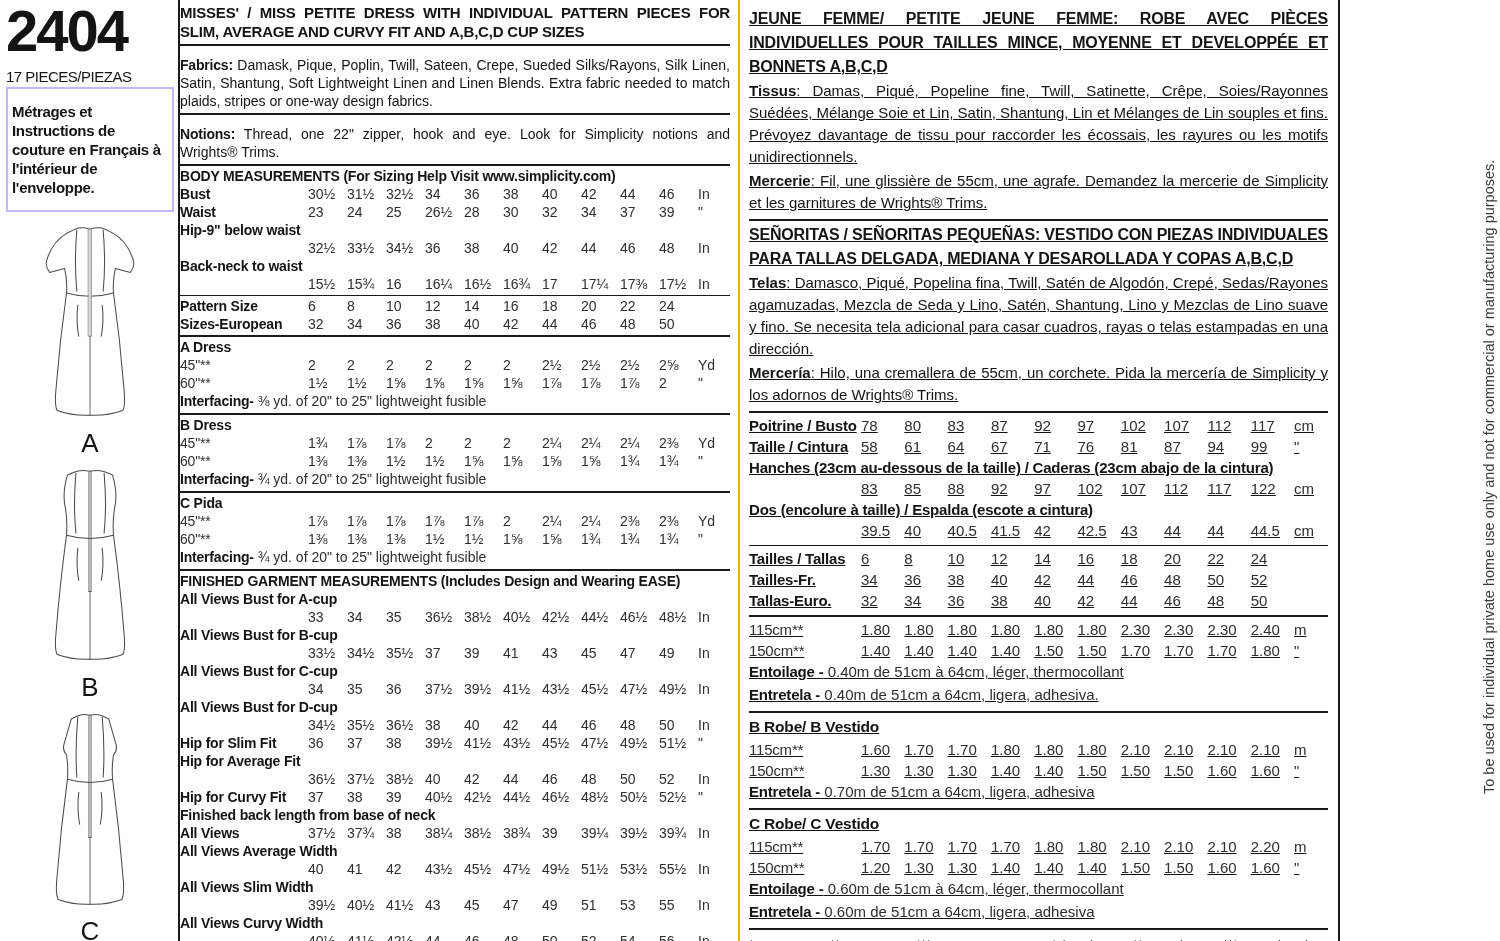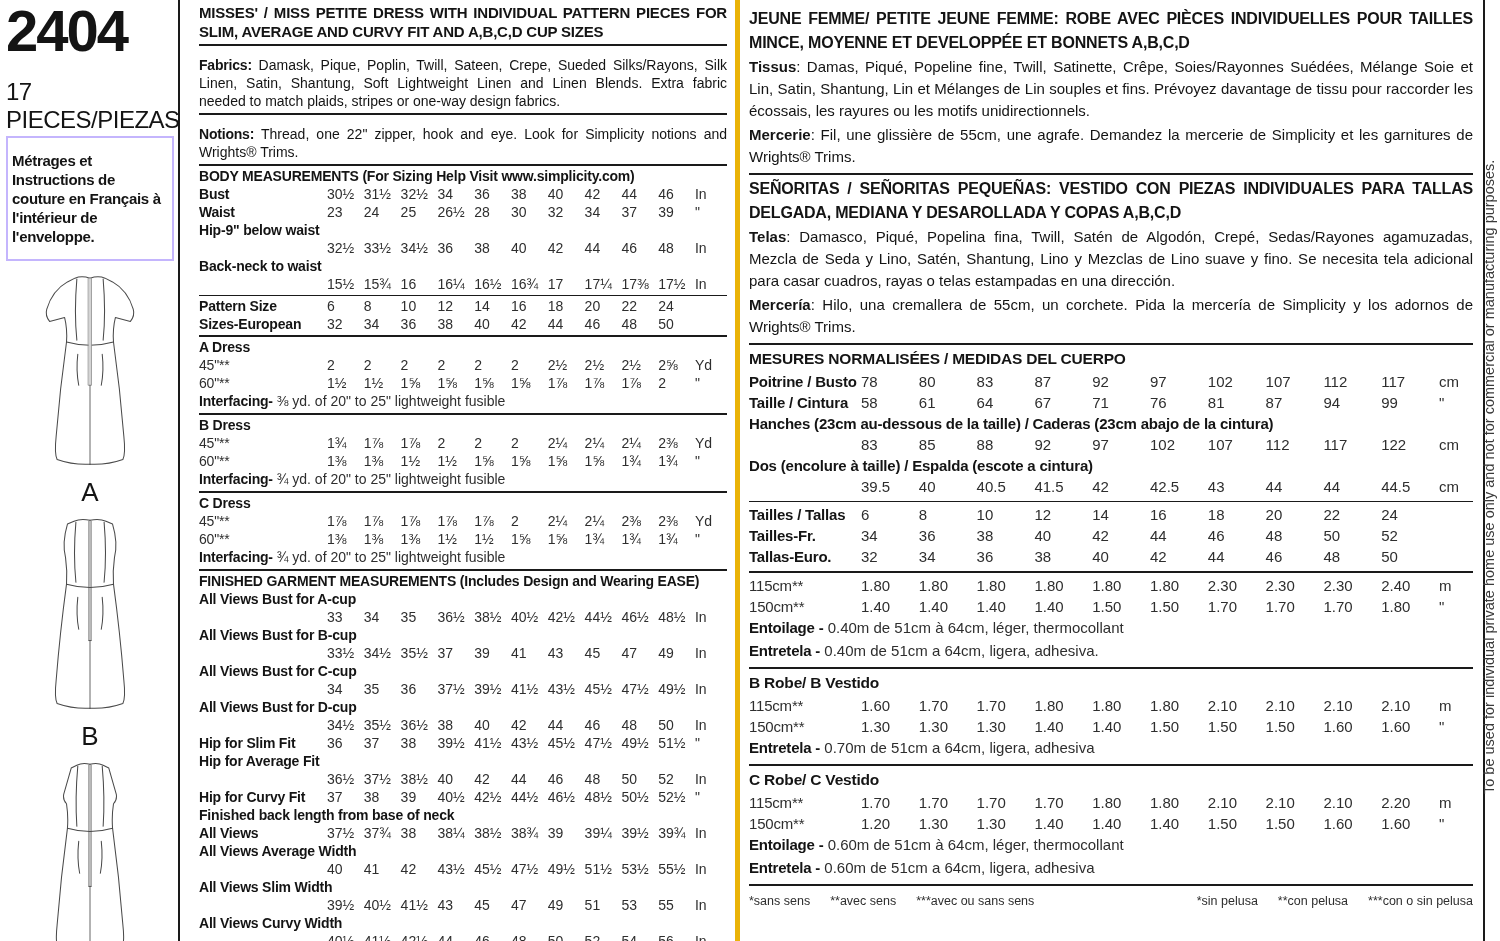--- a/index.html
+++ b/index.html
@@ -1,27 +1,27 @@
 <!DOCTYPE html>
 <html><head>
 <meta charset="utf-8">
 <style>
   html,body{margin:0;padding:0;background:#fff;}
   body{width:1500px;height:941px;overflow:hidden;font-family:"Liberation Sans",sans-serif;color:#141414;}
   .page{display:flex;width:1500px;height:941px;box-sizing:border-box;}
 
   
   .col-left{width:180px;box-sizing:border-box;border-right:2px solid #1a1a1a;padding:2px 4px 0 6px;}
-  .col-mid{width:560px;box-sizing:border-box;border-right:5px solid #eab308;padding:3px 8px 0 19px;font-size:14px;line-height:18px;}
-  .col-right{width:745px;box-sizing:border-box;border-right:2px solid #1a1a1a;padding:5px 10px 0 9px;font-size:15px;line-height:22px;}
+  .col-mid{width:560px;box-sizing:border-box;border-right:2px solid #eab308;padding:3px 8px 0 0;font-size:14px;line-height:18px;}
+  .col-right{width:600px;box-sizing:border-box;border-right:2px solid #1a1a1a;padding:5px 10px 0 9px;font-size:15px;line-height:22px;text-decoration:underline;}
   .col-side{flex:1;position:relative;}
 
   
   .pattern-number{font-size:58px;font-weight:700;letter-spacing:-2px;line-height:58px;}
-  .pieces{font-size:24px;font-weight:400;letter-spacing:-0.5px;margin-top:18px;}
+  .pieces{font-size:15px;font-weight:400;letter-spacing:-0.5px;margin-top:8px;}
   .fr-box{border:2px solid #c4b5fd;margin-top:2px;padding:13px 4px;font-size:15px;line-height:19px;font-weight:700;letter-spacing:-0.3px;}
   .views{margin-top:4px;}
   .view-block{text-align:center;}
   .view-block svg{display:block;margin:0 auto;}
   .view-label{font-size:26px;line-height:26px;margin-top:-4px;margin-bottom:4px;font-weight:400;}
 
   
   .rule{border-bottom:2px solid #1a1a1a;}
   .rule-thin{border-bottom:1.5px solid #1a1a1a;}
 
@@ -293,21 +293,21 @@
             <div class="tval">1⅝</div>
             <div class="tval">1¾</div>
             <div class="tval">1¾</div>
             <div class="tunit">"</div>
           </div>
         </div>
       <div class="prefix-line"><b>Interfacing-</b><span> ¾ yd. of 20" to 25" lightweight fusible</span></div>
     </div>
 
     <div class="sec rule">
-      <div class="sec-header">C Dress</div>
+      <div class="sec-header">C Pida</div>
       <div class="tgrid">
           <div class="trow light">
             <div class="tlabel">45"**</div>
             <div class="tval">1⅞</div>
             <div class="tval">1⅞</div>
             <div class="tval">1⅞</div>
             <div class="tval">1⅞</div>
             <div class="tval">1⅞</div>
             <div class="tval">2</div>
             <div class="tval">2¼</div>
@@ -519,21 +519,20 @@
       <div class="r-para"><b>Mercerie</b><span>: Fil, une glissière de 55cm, une agrafe. Demandez la mercerie de Simplicity et les garnitures de Wrights® Trims.</span></div>
     </div>
 
     <div class="r-sec rule">
       <div class="r-title">SEÑORITAS / SEÑORITAS PEQUEÑAS: VESTIDO CON PIEZAS INDIVIDUALES PARA TALLAS DELGADA, MEDIANA Y DESAROLLADA Y COPAS A,B,C,D</div>
       <div class="r-para"><b>Telas</b><span>: Damasco, Piqué, Popelina fina, Twill, Satén de Algodón, Crepé, Sedas/Rayones agamuzadas, Mezcla de Seda y Lino, Satén, Shantung, Lino y Mezclas de Lino suave y fino. Se necesita tela adicional para casar cuadros, rayas o telas estampadas en una dirección.</span></div>
       <div class="r-para"><b>Mercería</b><span>: Hilo, una cremallera de 55cm, un corchete. Pida la mercería de Simplicity y los adornos de Wrights® Trims.</span></div>
     </div>
 
     <div class="r-sec rule-thin">
-      <div class="r-sec-header">MESURES NORMALISÉES / MEDIDAS DEL CUERPO</div>
       <div class="tgrid">
           <div class="trow">
             <div class="tlabel">Poitrine / Busto</div>
             <div class="tval">78</div>
             <div class="tval">80</div>
             <div class="tval">83</div>
             <div class="tval">87</div>
             <div class="tval">92</div>
             <div class="tval">97</div>
             <div class="tval">102</div>

